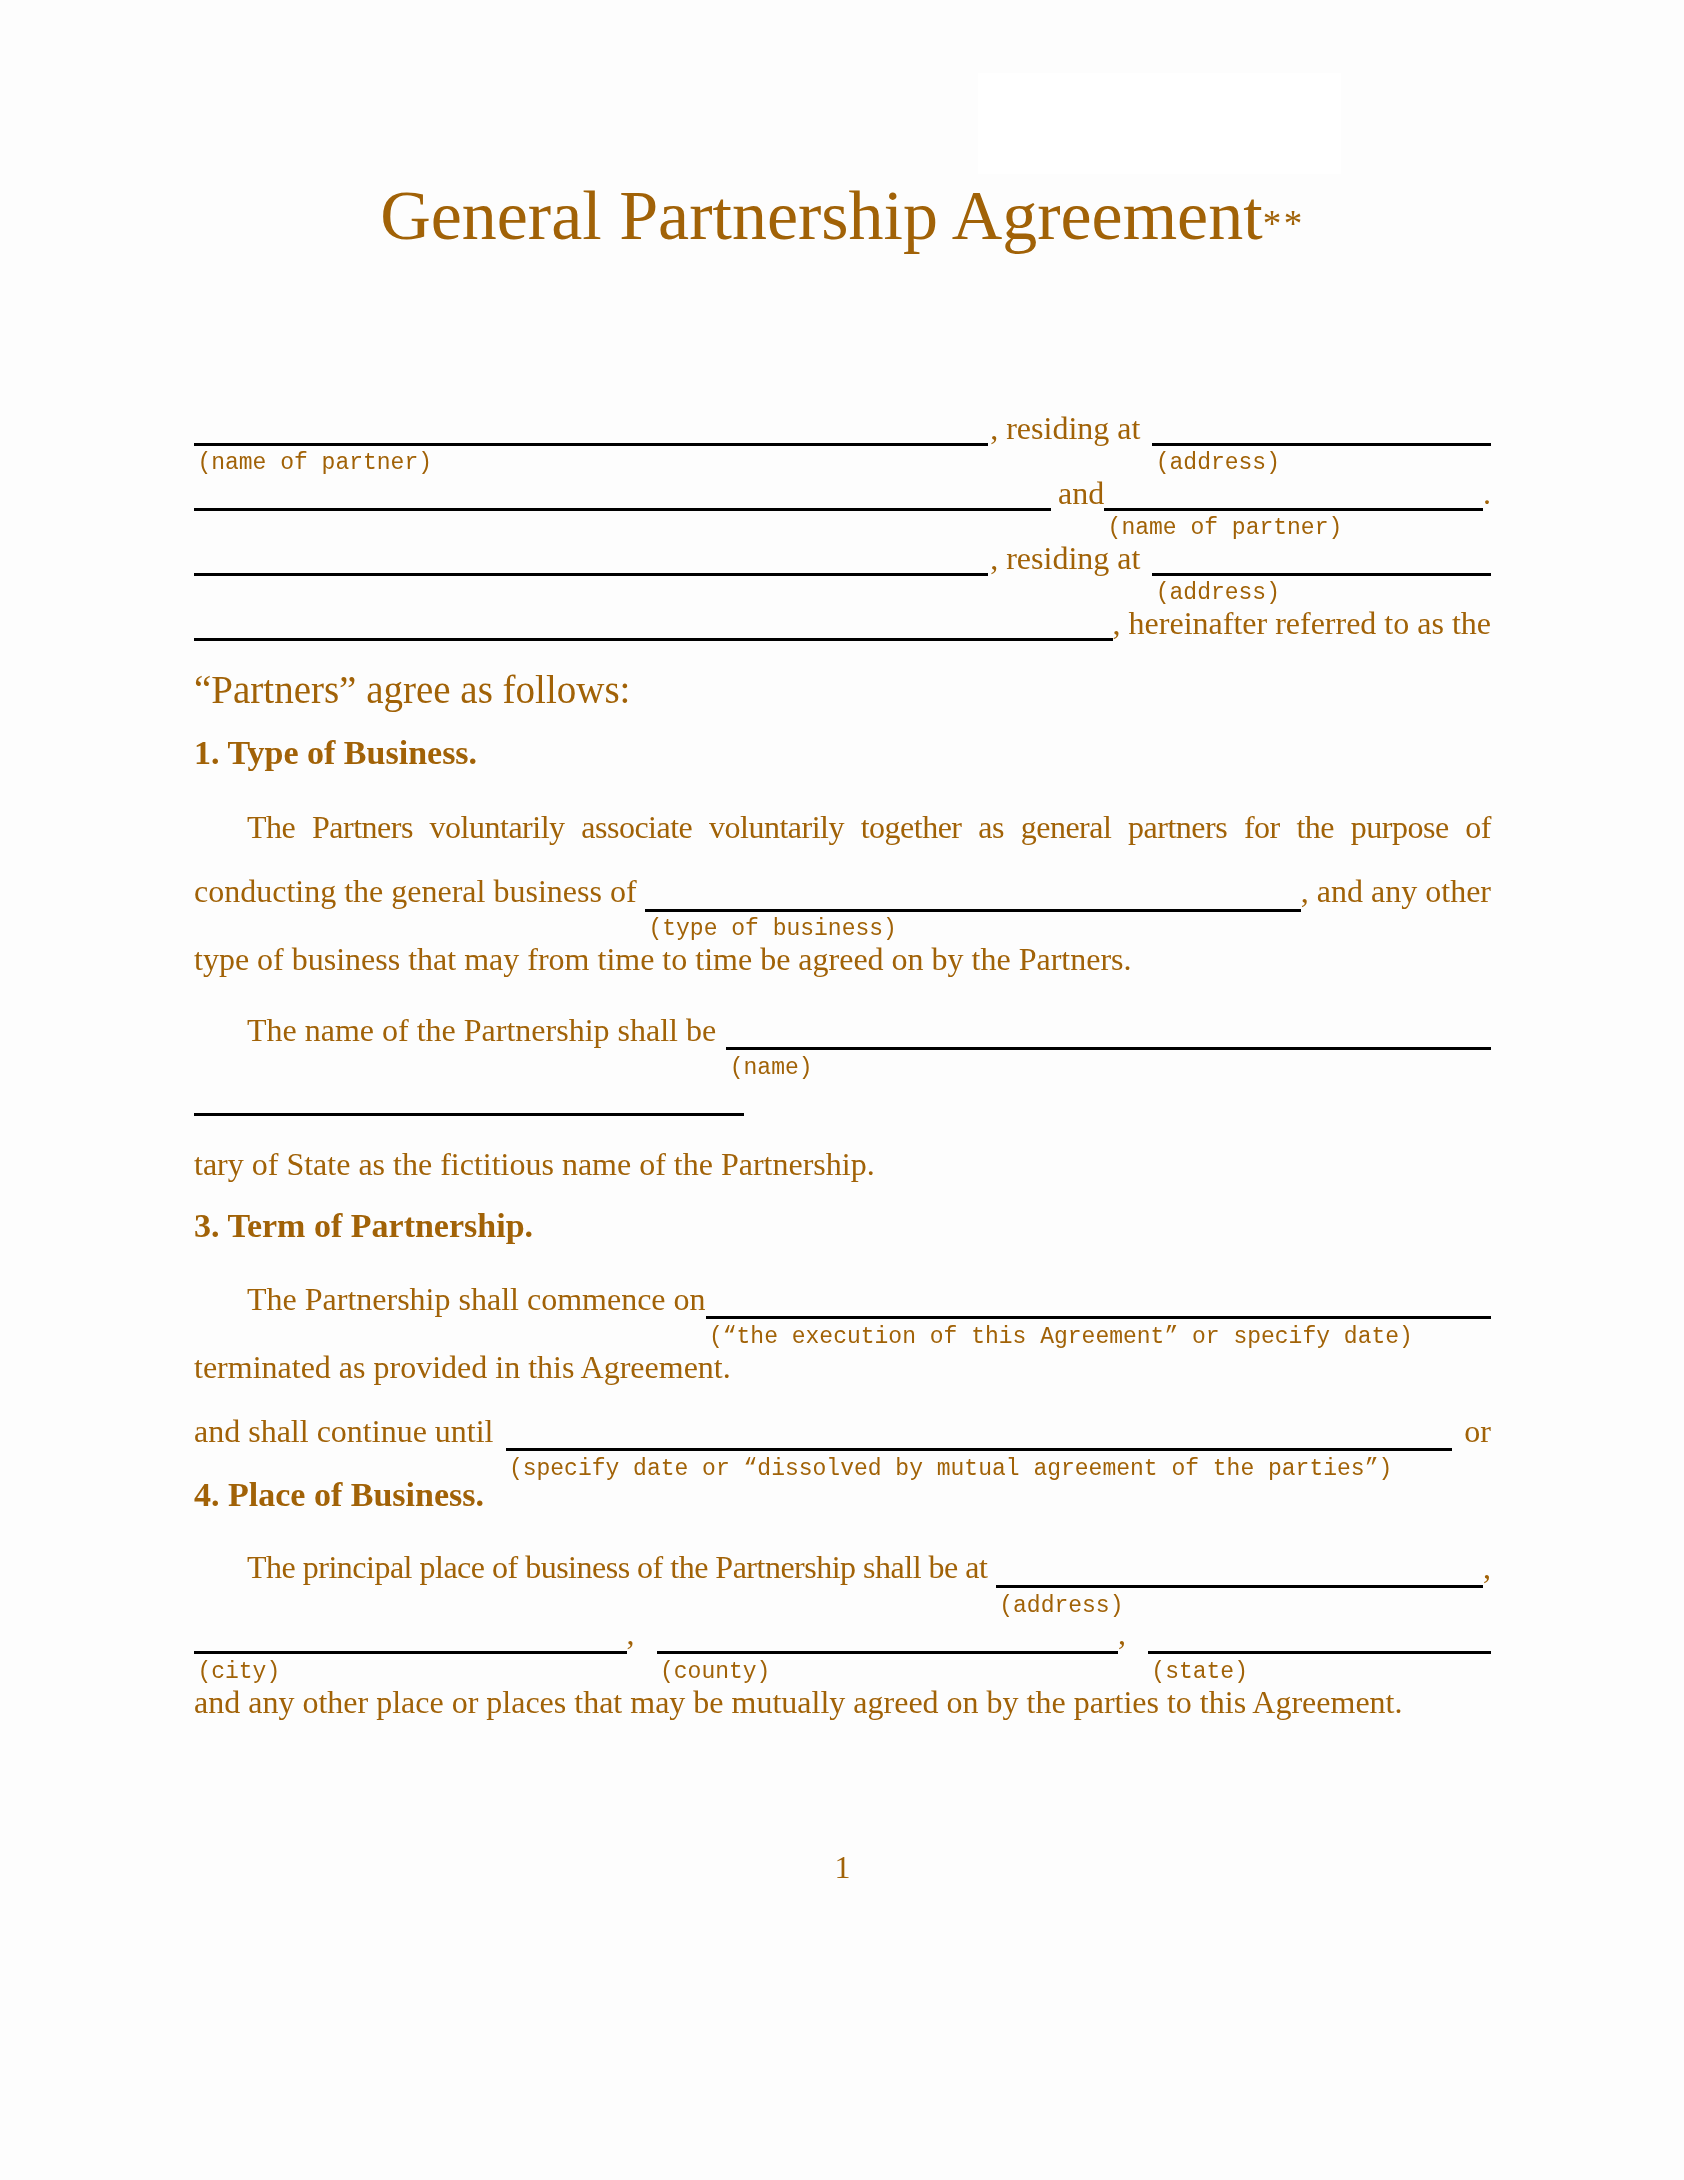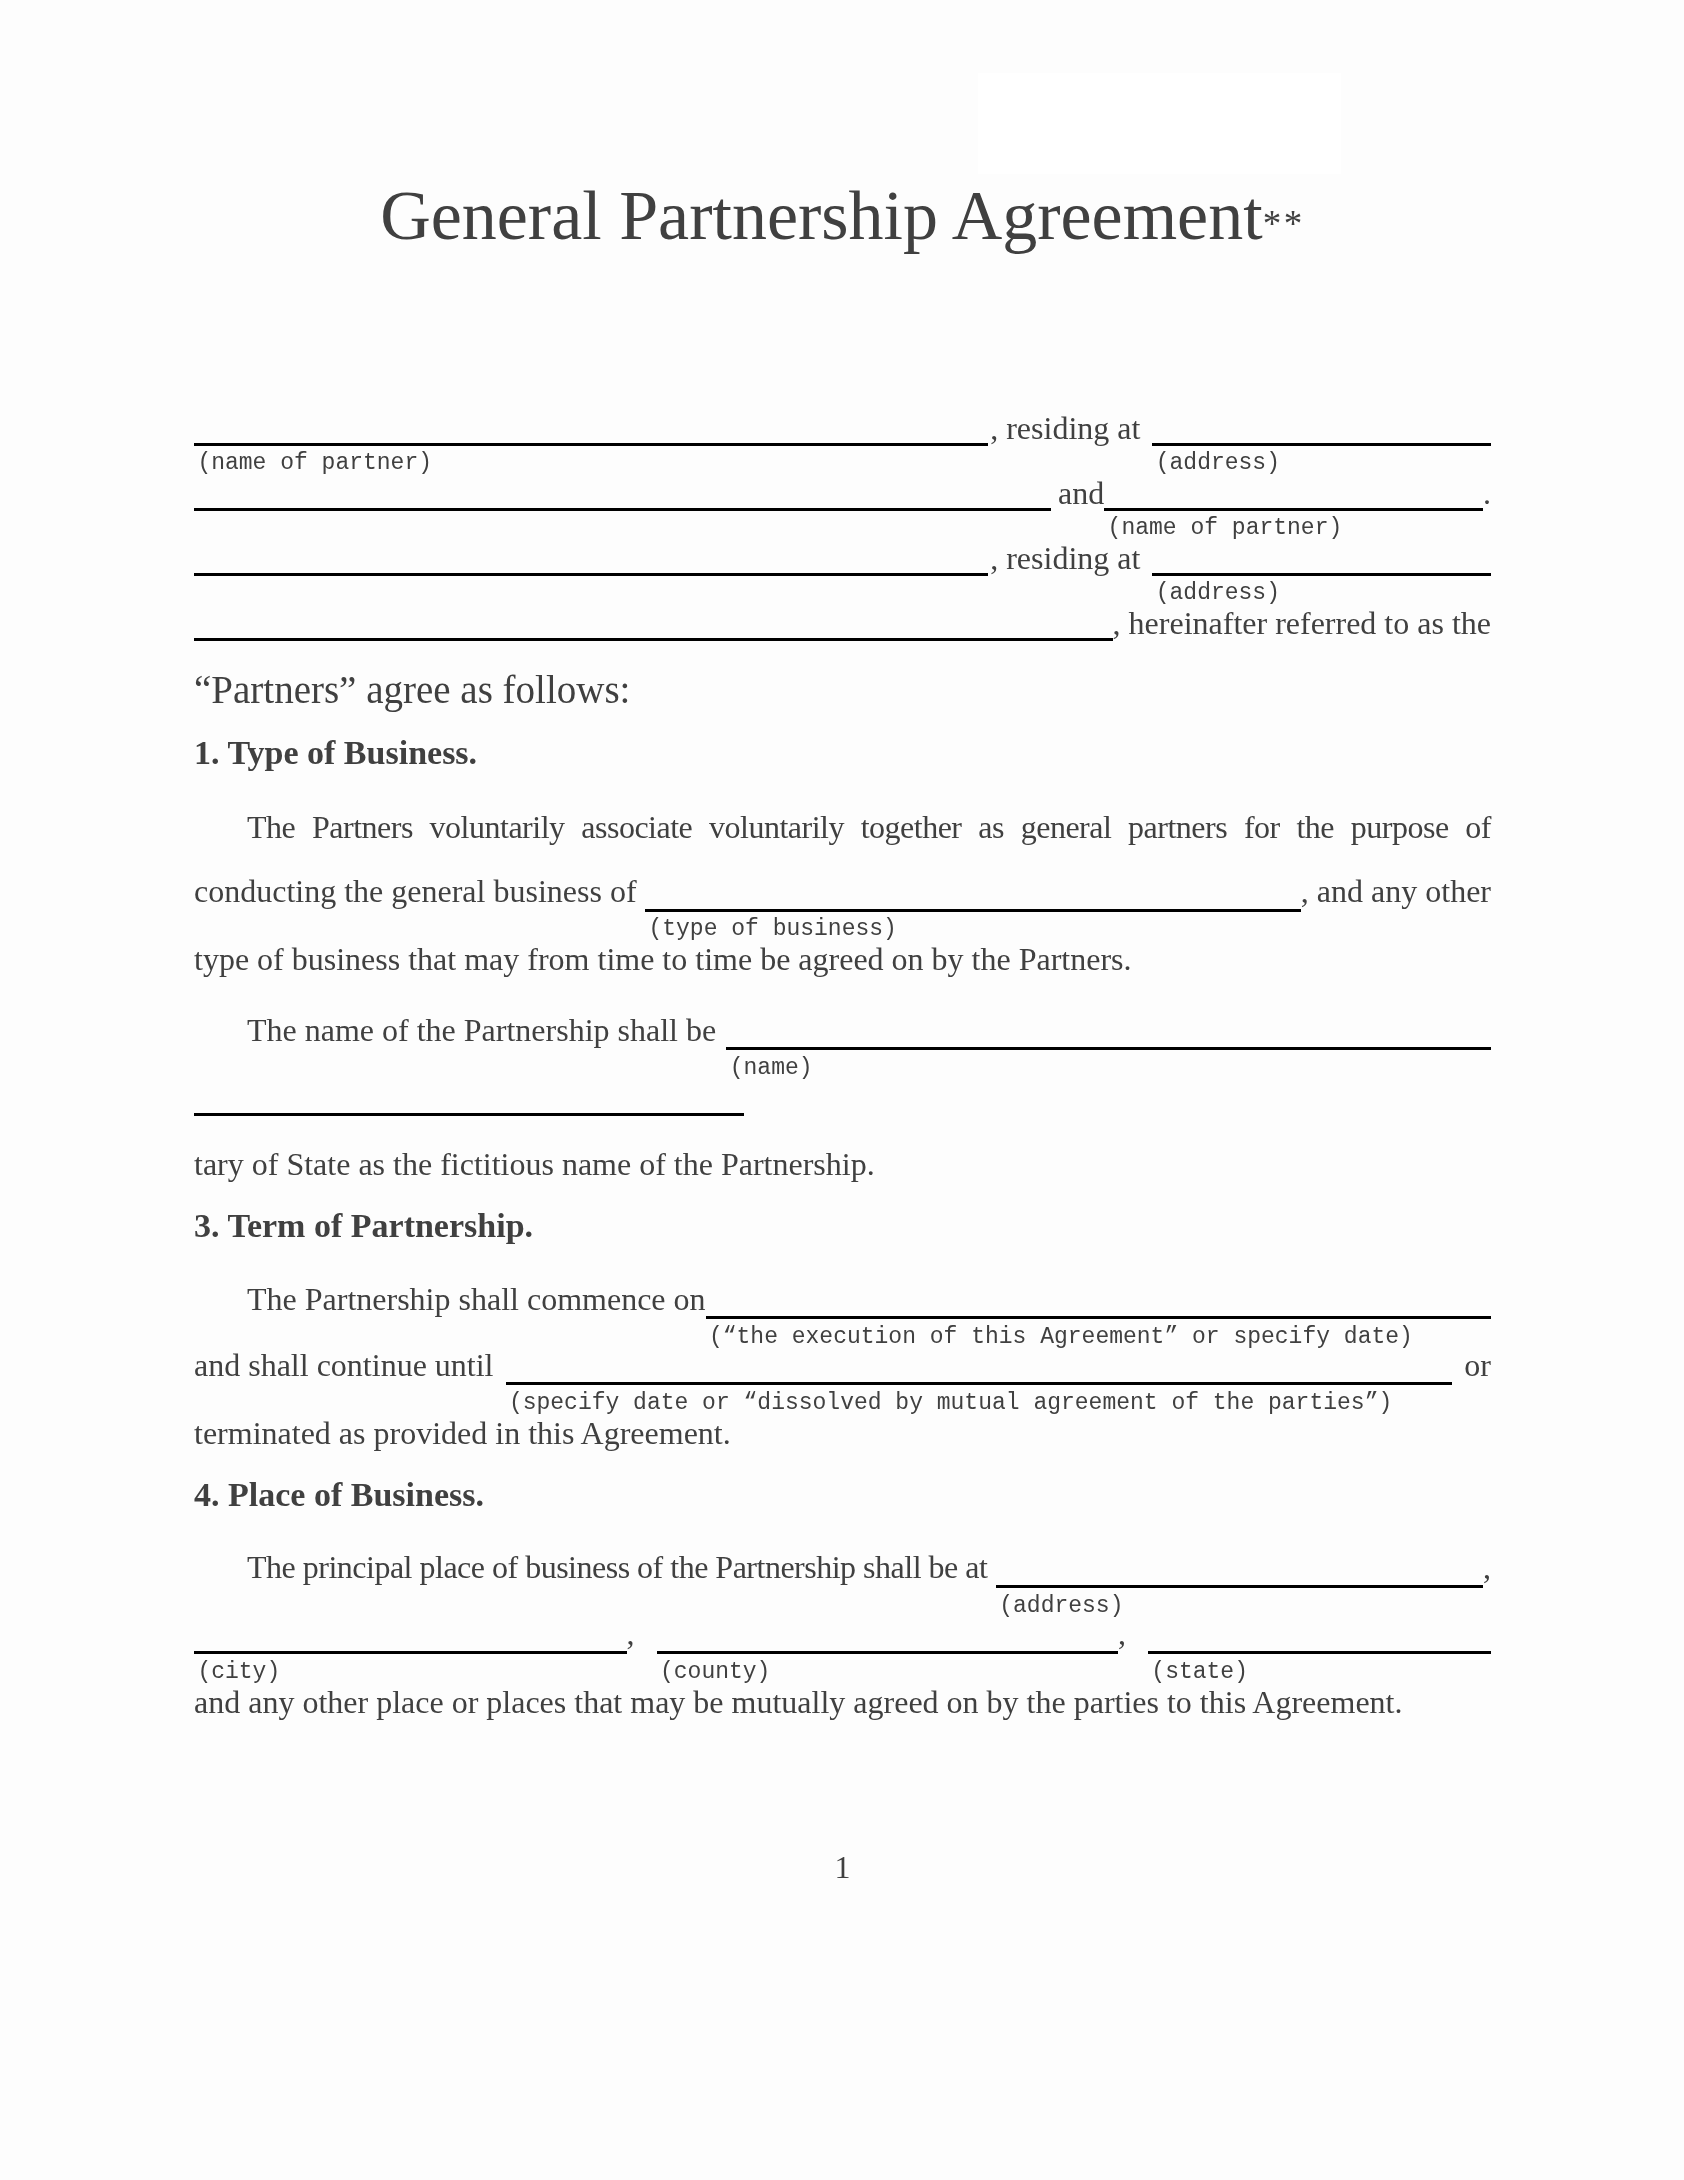--- a/index.html
+++ b/index.html
@@ -1,19 +1,19 @@
 <!DOCTYPE html>
 <html style="font-size:13.6px"><head>
 <meta charset="utf-8">
 <style>
   * { margin:0; padding:0; box-sizing:border-box; }
   html,body { background:#fdfdfd; }
   .page {
     position:relative; width:1685px; height:2181px; margin:0 auto;
-    background:#fdfdfd; color:#404040; overflow:hidden;
+    background:#fdfdfd; color:#a16207; overflow:hidden;
     font-family:"Liberation Serif","DejaVu Serif",serif;
     padding:0 194px;
   }
   .artifact { position:absolute; left:978px; top:73px; width:363px; height:101px; background:#ffffff; }
 
   h1.title { margin-top:175px; text-align:center; font-size:70px; font-weight:400; line-height:1.17; white-space:nowrap; }
   h1 .mark { font-size:37px; vertical-align:3.4px; letter-spacing:2.6px; }
 
   .intro { margin-top:124px; }
   .fline { display:flex; align-items:flex-end; height:65px; font-size:32px; line-height:1; }
@@ -115,28 +115,28 @@
   </div>
 
   <h2 class="shead">3. Term of Partnership.</h2>
   <div class="para">
     <div class="row rflex">
       <span class="txt ind">The Partnership shall commence on</span>
         <span class="blank gfill">
           <span class="lbl">(“the execution of this Agreement” or specify date)</span>
         </span>
     </div>
+    <div class="row rplain">terminated as provided in this Agreement.</div>
     <div class="row rflex">
       <span class="txt pr14">and shall continue until</span>
         <span class="blank gfill">
           <span class="lbl">(specify date or “dissolved by mutual agreement of the parties”)</span>
         </span>
         <span class="txt pl14">or</span>
     </div>
-    <div class="row rplain">terminated as provided in this Agreement.</div>
   </div>
 
   <h2 class="shead">4. Place of Business.</h2>
   <div class="para">
     <div class="row rflex">
       <span class="txt ind pr10 tight">The principal place of business of the Partnership shall be at</span>
         <span class="blank gfill">
           <span class="lbl">(address)</span>
         </span>
         <span class="txt">,</span>

